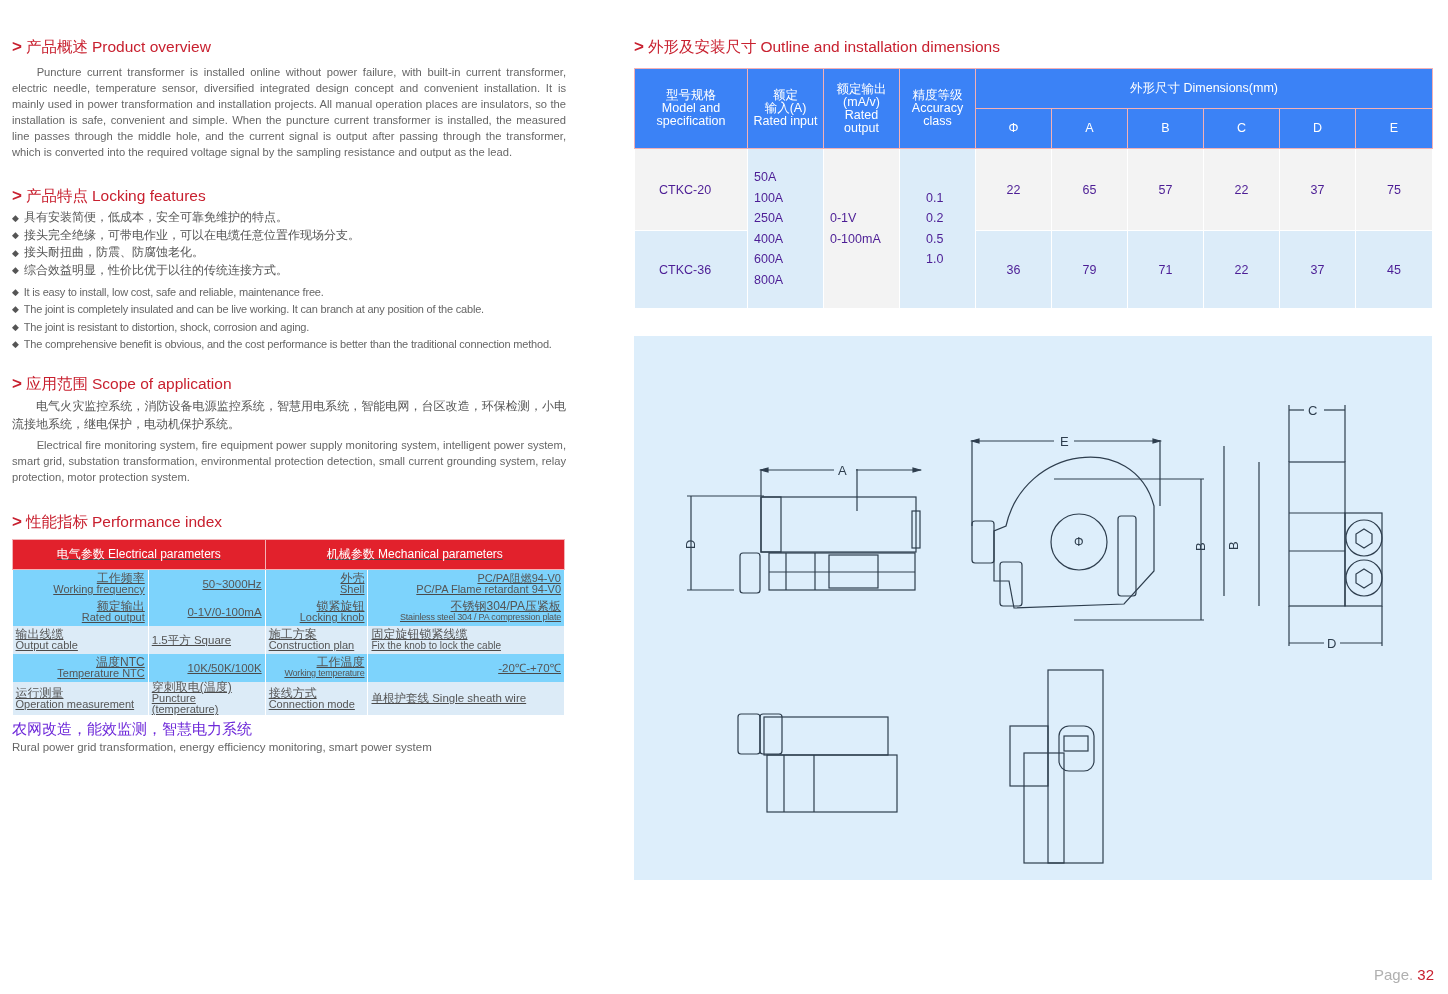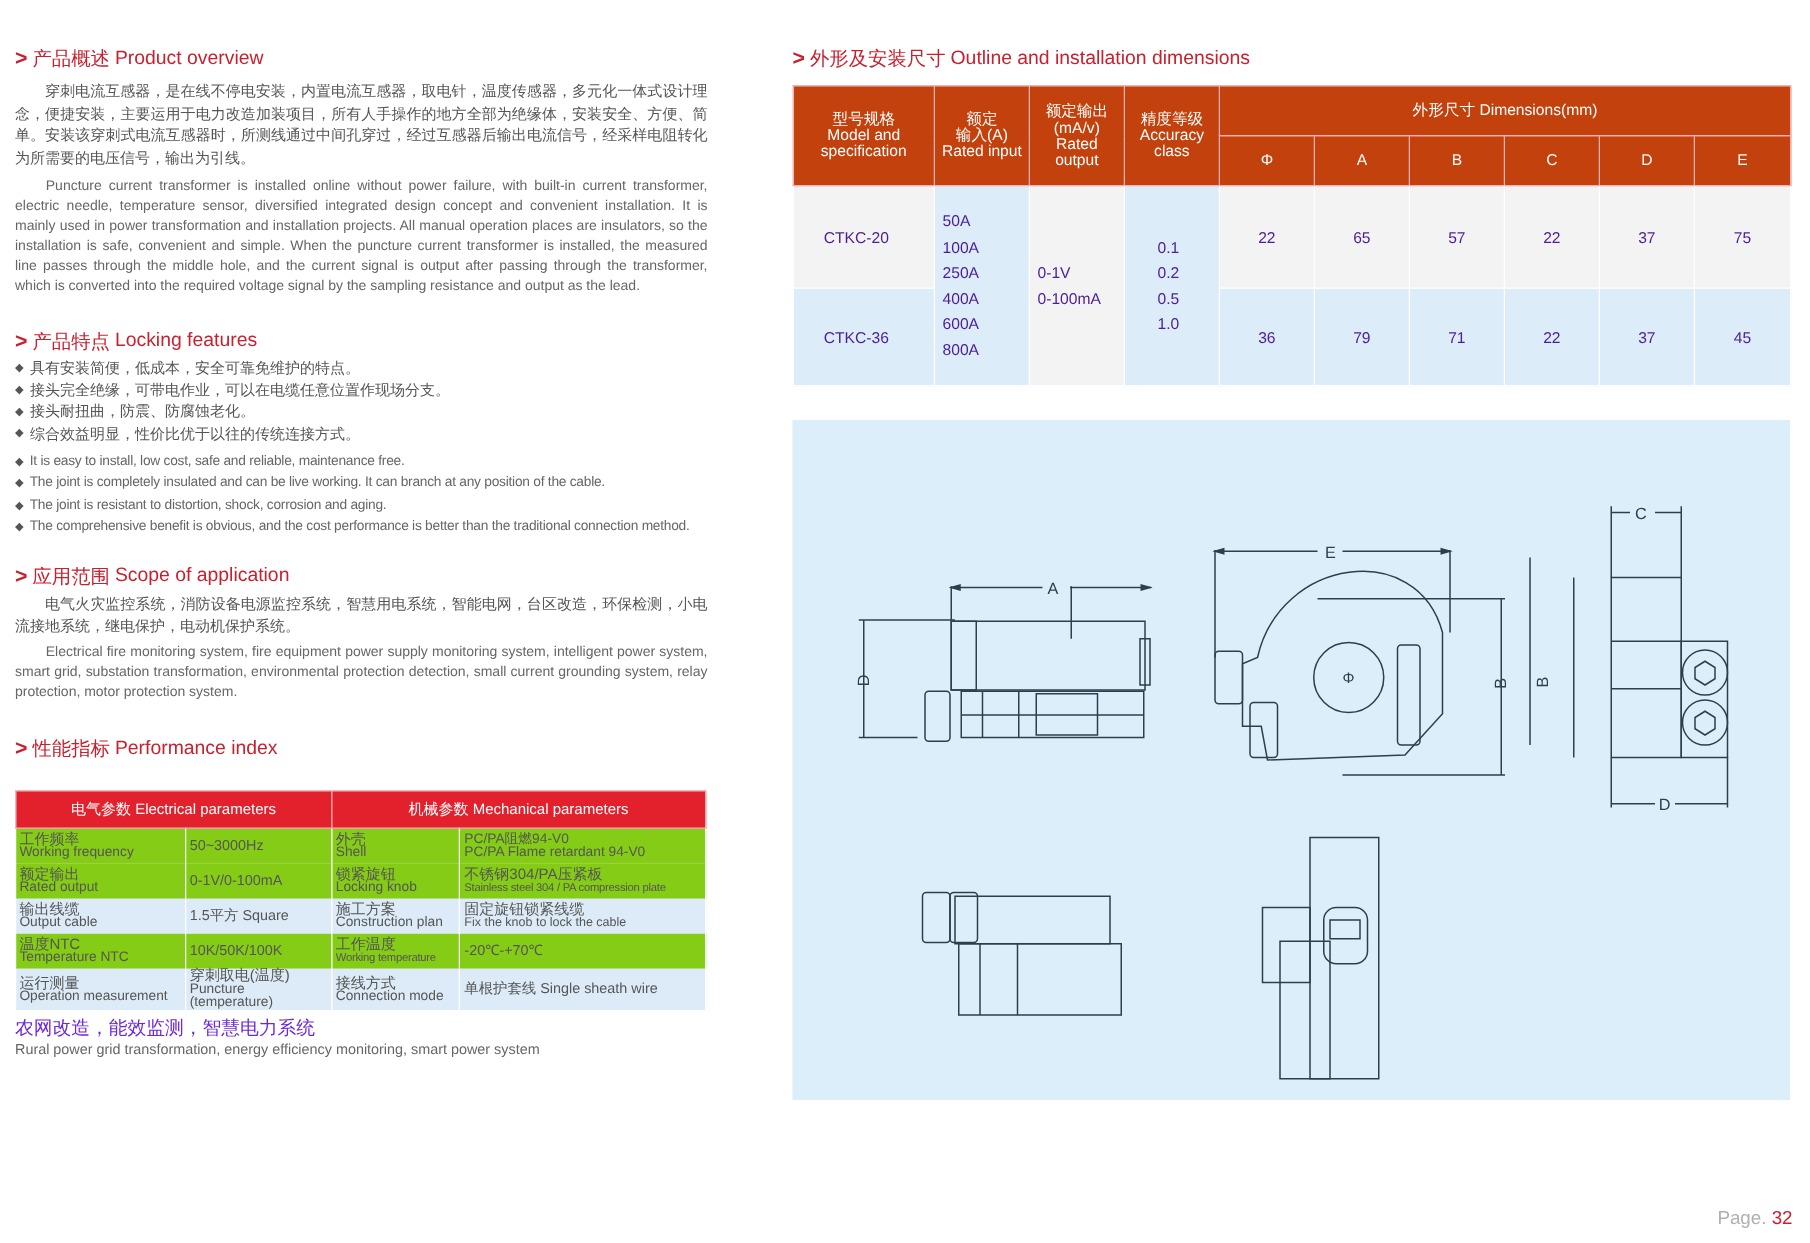--- a/index.html
+++ b/index.html
@@ -11,35 +11,35 @@
   .zh-para { font-size:12px; line-height:17.5px; text-indent:2em; text-align:justify; margin:0; color:#555; }
   .en-para { font-family:"Liberation Sans", sans-serif; font-size:11.2px; line-height:16px; text-indent:2.2em; text-align:justify; margin:6px 0 0 0; color:#666; }
   .feat-list { list-style:none; margin:2px 0 0 0; padding:0; }
   .feat-list li { display:flex; align-items:center; gap:5px; }
   .feat-list li .dia { font-size:9px; color:#555; }
   .feat-zh li { font-size:12px; height:17.5px; color:#555; }
   .feat-en li { font-family:"Liberation Sans", sans-serif; font-size:11px; height:17.5px; color:#666; letter-spacing:-0.2px; }
   .feat-en { margin-top:4px; }
 
   
-  .perf { width:553px; border-collapse:collapse; margin-top:22px; font-family:"Liberation Sans", sans-serif; }
+  .perf { width:553px; border-collapse:collapse; margin-top:6px; font-family:"Liberation Sans", sans-serif;text-decoration:underline; }
   .perf th { background:#e2212c; color:#fff; font-weight:normal; font-size:12px; height:27px; border:1px solid #f3b3b7; }
   .perf td { font-size:11.5px; line-height:11px; padding:0 3px; height:28px; border-right:1px solid #fff; color:#555; }
-  .perf tr.g td { background:#84cc16; }
+  .perf tr.g td { background:#7dd3fc;text-align:right; }
   .perf tr.b td { background:#dcebf7; }
   .perf td .zh { font-size:12px; display:block; }
   .perf td .en { font-size:11px; display:block; }
   .perf td .en.sm { font-size:9px; letter-spacing:-0.2px; }
   .footnote-zh { font-size:15px; margin-top:5px; color:#6d28d9;font-family:Liberation Mono, monospace; }
   .footnote-en { font-family:"Liberation Sans", sans-serif; font-size:11.5px; color:#666; margin-top:2px; }
 
   
   .col-right { position:absolute; left:634px; top:36px; width:798px; }
   .dim { width:798px; border-collapse:collapse; margin-top:10px; table-layout:fixed; font-family:"Liberation Sans", sans-serif; }
-  .dim th { background:#c2410c; color:#fff; font-weight:normal; font-size:12.5px; line-height:13px; border:1.5px solid #f4b0b4; }
+  .dim th { background:#3b82f6; color:#fff; font-weight:normal; font-size:12.5px; line-height:13px; border:1.5px solid #f4b0b4; }
   .dim td { text-align:center; font-size:12.5px; color:#4c1d95; border:1px solid #fff; }
   .dim td.g { background:#f3f3f3; }
   .dim td.b { background:#dcecf9; }
   .dim td.left { text-align:left; padding-left:6px; line-height:20.5px; }
   .dim td.model { text-align:left; padding-left:24px; }
 
   .drawing { position:absolute; left:634px; top:336px; width:798px; height:544px; background:#ddeefb; }
   .drawing svg { position:absolute; left:0; top:0; }
 
   .page-num { position:absolute; right:14px; top:966px; font-family:"Liberation Sans", sans-serif; font-size:15px; color:#b0b0b0; }
@@ -48,21 +48,20 @@
 </head>
 <body>
 
 <div class="col-left">
 
   <div class="sec-title">
     <span class="chev">&gt;</span>
     <span>产品概述</span>
     <span>Product overview</span>
   </div>
-  <p class="zh-para" style="margin-top:7px;">穿刺电流互感器，是在线不停电安装，内置电流互感器，取电针，温度传感器，多元化一体式设计理念，便捷安装，主要运用于电力改造加装项目，所有人手操作的地方全部为绝缘体，安装安全、方便、简单。安装该穿刺式电流互感器时，所测线通过中间孔穿过，经过互感器后输出电流信号，经采样电阻转化为所需要的电压信号，输出为引线。</p>
   <p class="en-para">Puncture current transformer is installed online without power failure, with built-in current transformer, electric needle, temperature sensor, diversified integrated design concept and convenient installation. It is mainly used in power transformation and installation projects. All manual operation places are insulators, so the installation is safe, convenient and simple. When the puncture current transformer is installed, the measured line passes through the middle hole, and the current signal is output after passing through the transformer, which is converted into the required voltage signal by the sampling resistance and output as the lead.</p>
 
   <div class="sec-title" style="margin-top:25px;">
     <span class="chev">&gt;</span>
     <span>产品特点</span>
     <span>Locking features</span>
   </div>
   <ul class="feat-list feat-zh">
     <li>
         <span class="dia">◆</span>

